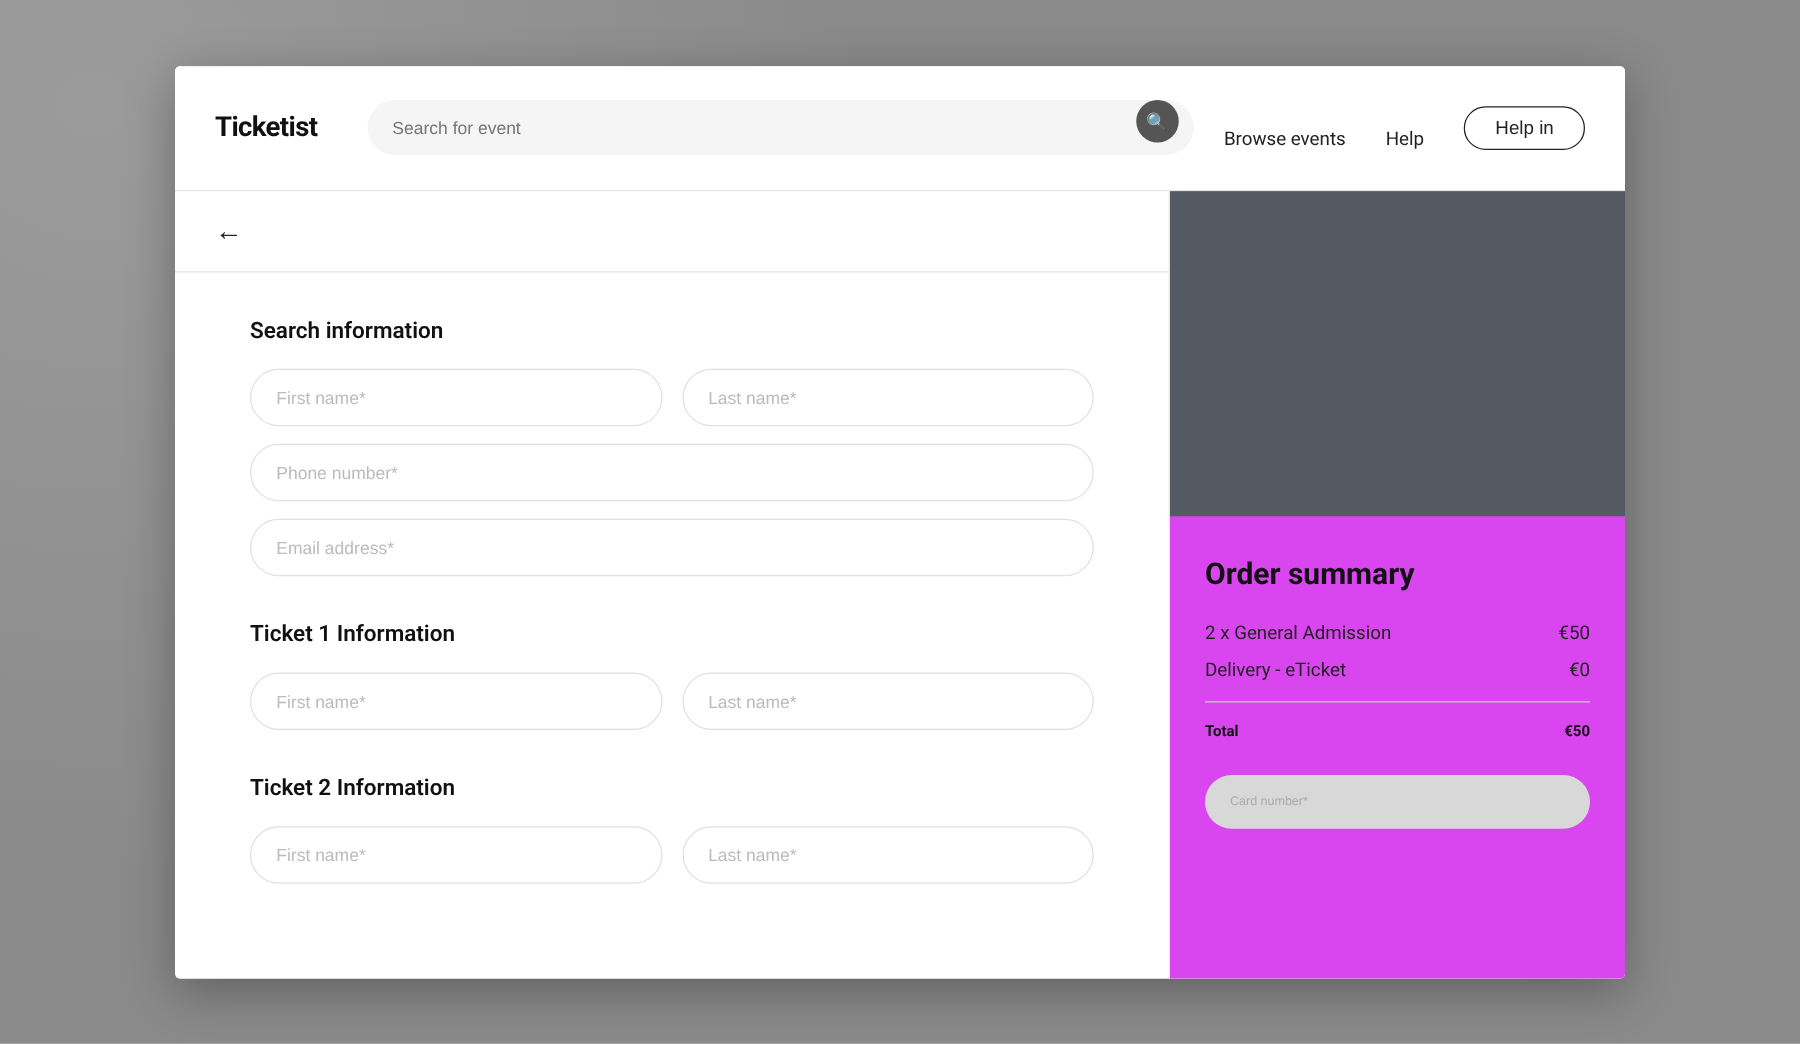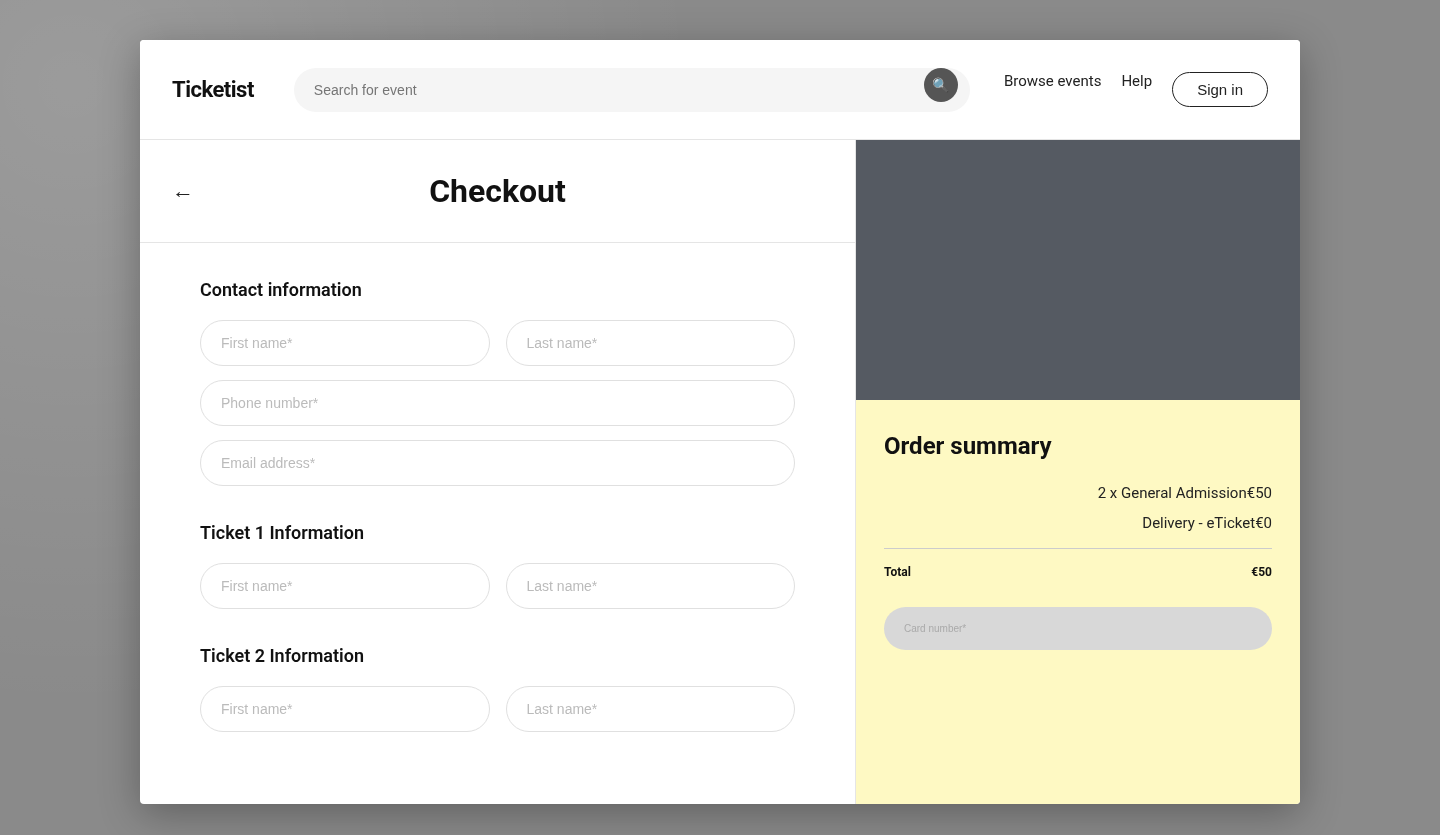--- a/index.html
+++ b/index.html
@@ -80,23 +80,22 @@
       display: flex;
       align-items: center;
       justify-content: center;
       color: #fff;
       font-size: 14px;
       flex-shrink: 0;
     }
 
     .nav-links {
       display: flex;
-      align-items: flex-start;
-      gap: 20px;
-      margin-left: 10px;
+      align-items: flex-end;
+      gap: 32px;
     }
 
     .nav-link {
       font-size: 15px;
       color: #222;
       cursor: pointer;
       white-space: nowrap;
       text-decoration: none;
     }
 
@@ -186,25 +185,25 @@
     .form-input::placeholder {
       color: #bbb;
     }
 
     .form-section {
       margin-bottom: 36px;
     }
 
     
     .right-panel {
-      width: 444px;
+      width: 364px;
       flex-shrink: 0;
       display: flex;
       flex-direction: column;
-      background: #fef9c3;
+      background: #d946ef;
     }
 
     .event-image-placeholder {
       width: 100%;
       height: 260px;
       background: #555a62;
       flex-shrink: 0;
     }
 
     .order-summary-area {
@@ -213,21 +212,21 @@
 
     .order-summary-title {
       font-size: 24px;
       font-weight: 700;
       color: #111;
       margin-bottom: 24px;
     }
 
     .order-line {
       display: flex;
-      justify-content: flex-end;
+      justify-content: space-between;
       align-items: center;
       margin-bottom: 12px;
       font-size: 15px;
       color: #222;
     }
 
     .order-line .amount {
       font-size: 15px;
       color: #222;
     }
@@ -282,37 +281,36 @@
     <div class="search-bar">
       <input class="search-input" type="text" placeholder="Search for event" style="">
       <button class="search-btn">
         <span>🔍</span>
       </button>
     </div>
 
     <div class="nav-links">
       <a class="nav-link">Browse events</a>
       <a class="nav-link">Help</a>
-      <button class="sign-in-btn">Sign in</button>
+      <button class="sign-in-btn">Help in</button>
     </div>
   </nav>
 
   <div class="content-area">
 
     <div class="left-panel">
 
       <div class="checkout-header">
         <button class="back-btn">←</button>
-        <h1 class="checkout-title">Checkout</h1>
       </div>
 
       <div class="form-area">
 
         <div class="form-section">
-          <h2 class="form-section-title">Contact information</h2>
+          <h2 class="form-section-title">Search information</h2>
 
           <div class="form-row">
             <input class="form-input" type="text" placeholder="First name*" style="">
             <input class="form-input" type="text" placeholder="Last name*" style="">
           </div>
 
           <div class="form-row">
             <input class="form-input" type="tel" placeholder="Phone number*" style="">
           </div>
 

